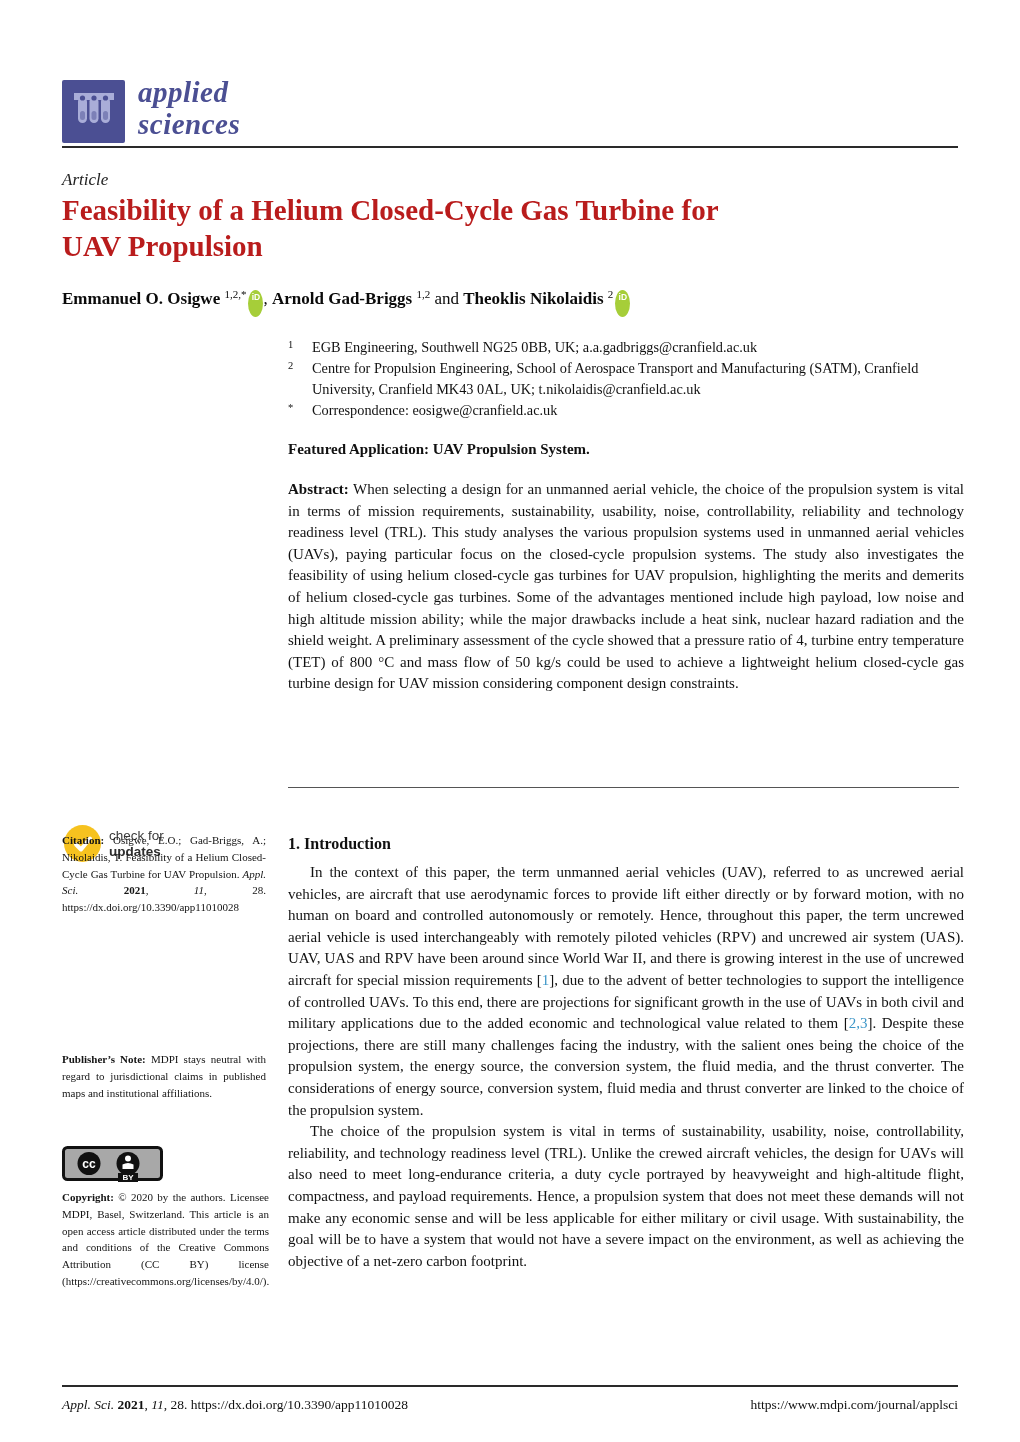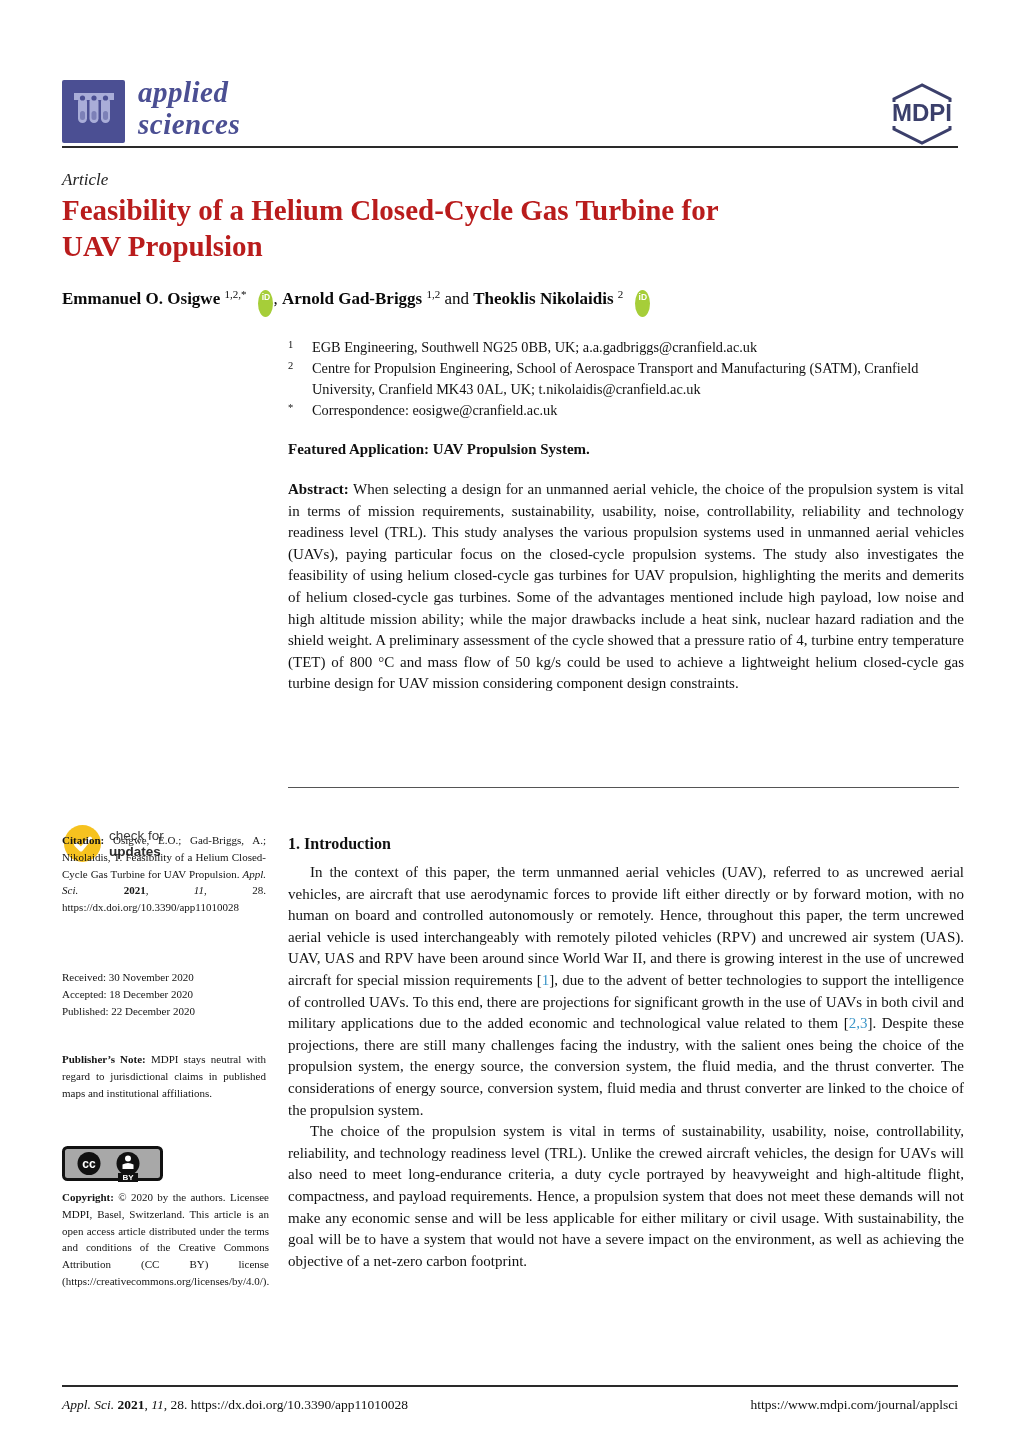--- a/index.html
+++ b/index.html
@@ -16,21 +16,21 @@
   .mdpi-logo { position:absolute; left:874px; top:82px; width:96px; height:64px; }
   .rule-top { position:absolute; left:62px; top:146px; width:896px; height:2px; background:#2a2a2a; }
   .article-label { position:absolute; left:62px; top:170px; font-style:italic; font-size:17px; color:#222; }
   .title { position:absolute; left:62px; top:193px; width:700px; font-size:29px; font-weight:bold;
     line-height:1.24; color:#b91c1c; }
   .authors { position:absolute; left:62px; top:288px; width:880px; font-size:17px; color:#0a0a0a; }
   .authors b { font-weight:bold; }
   .authors sup { font-size:11px; vertical-align:6px; }
   .orcid { display:inline-block; width:15px; height:27px; border-radius:50%; background:#a6ce39;
     color:#fff; font-family:"Liberation Sans",sans-serif; font-size:8.5px; font-weight:bold;
-    text-align:center; line-height:15px; vertical-align:4px; margin-left:12px; }
+    text-align:center; line-height:15px; vertical-align:4px; margin-left:2px; }
   
   .affils { position:absolute; left:288px; top:337px; width:676px; font-size:14.3px; line-height:1.42; }
   .affil-row { display:flex; margin-bottom:1px; }
   .affil-marker { width:24px; flex:0 0 24px; font-size:10.5px; vertical-align:super; padding-top:1px; }
   .affil-text { width:640px; }
   .featured { position:absolute; left:288px; top:441px; width:676px; font-size:15px; font-weight:bold; }
   .abstract { position:absolute; left:288px; top:479px; width:676px; font-size:15px; line-height:1.44;
     text-align:justify; }
   .abstract b, .kw b { font-weight:bold; }
   .kw { position:absolute; left:288px; top:743px; width:676px; font-size:15px; }
@@ -86,29 +86,20 @@
           <rect x="32" y="24" width="5" height="9" rx="2.5"></rect>
         </g>
       </svg>
     </span>
   </div>
   <div class="logo-text">
     <div>applied</div>
     <div>sciences</div>
   </div>
 
-  <div class="mdpi-logo">
-    <svg width="96" height="64" viewBox="0 0 96 64">
-      <g stroke="#3b3f6b" stroke-width="3" fill="none">
-        <path d="M48 3 L20 17 L20 47 L48 61 L76 47 L76 17 Z"></path>
-      </g>
-      <rect x="8" y="20" width="80" height="24" fill="#ffffff"></rect>
-      <text x="48" y="39" text-anchor="middle" font-family="Liberation Sans, sans-serif" font-size="24" font-weight="bold" fill="#3b3f6b">MDPI</text>
-    </svg>
-  </div>
 
   <div class="rule-top"></div>
 
   <div class="article-label">Article</div>
   <h1 class="title">Feasibility of a Helium Closed-Cycle Gas Turbine for UAV Propulsion</h1>
 
   <div class="authors">
     <b>Emmanuel O. Osigwe</b>
     <sup>1,2,*</sup><span class="orcid">iD</span><span>,</span>
     <b>Arnold Gad-Briggs</b>
@@ -158,25 +149,20 @@
     </span>
   </div>
 
   <p class="side citation">
     <b>Citation:</b>
     <span>Osigwe, E.O.; Gad-Briggs, A.; Nikolaidis, T. Feasibility of a Helium Closed-Cycle Gas Turbine for UAV Propulsion.</span>
     <span class="it">Appl. Sci.</span>
     <b>2021</b><span>, </span><span class="it">11</span><span>, 28. https://dx.doi.org/10.3390/app11010028</span>
   </p>
 
-  <div class="side dates">
-    <div>Received: 30 November 2020</div>
-    <div>Accepted: 18 December 2020</div>
-    <div>Published: 22 December 2020</div>
-  </div>
 
   <p class="side pubnote">
     <b>Publisher’s Note:</b>
     <span>MDPI stays neutral with regard to jurisdictional claims in published maps and institutional affiliations.</span>
   </p>
 
   <div class="cc-badge">
     <svg width="101" height="38" viewBox="0 0 101 38">
       <rect x="1.5" y="1.5" width="98" height="32" rx="4" fill="#a8a8a8" stroke="#111111" stroke-width="3"></rect>
       <circle cx="27" cy="17.5" r="11.5" fill="#111111"></circle>

